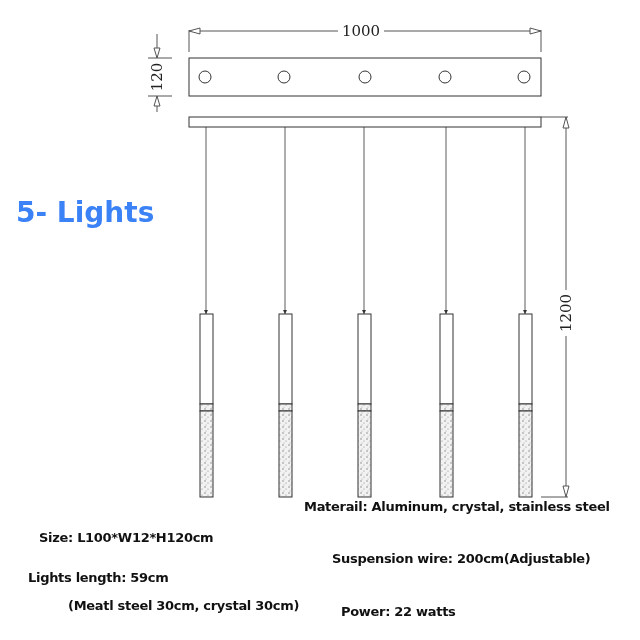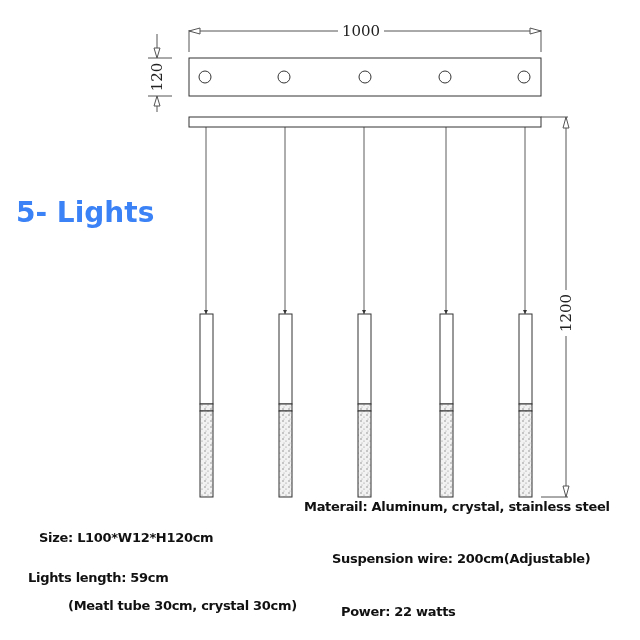--- a/index.html
+++ b/index.html
@@ -99,14 +99,14 @@
   </g>
   <text class="dimtext" x="0" y="0" text-anchor="middle" transform="translate(571,313) rotate(-90)">1200</text>
 </svg>
 
 <div class="title">5- Lights</div>
 
 <div class="spec" style="left:27px; top:530px;margin-left:12px;">Size: L100*W12*H120cm</div>
 <div class="spec" style="left:304px; top:499px;">Materail: Aluminum, crystal, stainless steel</div>
 <div class="spec" style="left:28px; top:570px;">Lights length: 59cm</div>
 <div class="spec" style="left:332px; top:551px;">Suspension wire: 200cm(Adjustable)</div>
-<div class="spec" style="left:68px; top:598px;">(Meatl tube 30cm, crystal 30cm)</div>
+<div class="spec" style="left:68px; top:598px;">(Meatl steel 30cm, crystal 30cm)</div>
 <div class="spec" style="left:341px; top:604px;">Power: 22 watts</div>
 
 </body></html>

